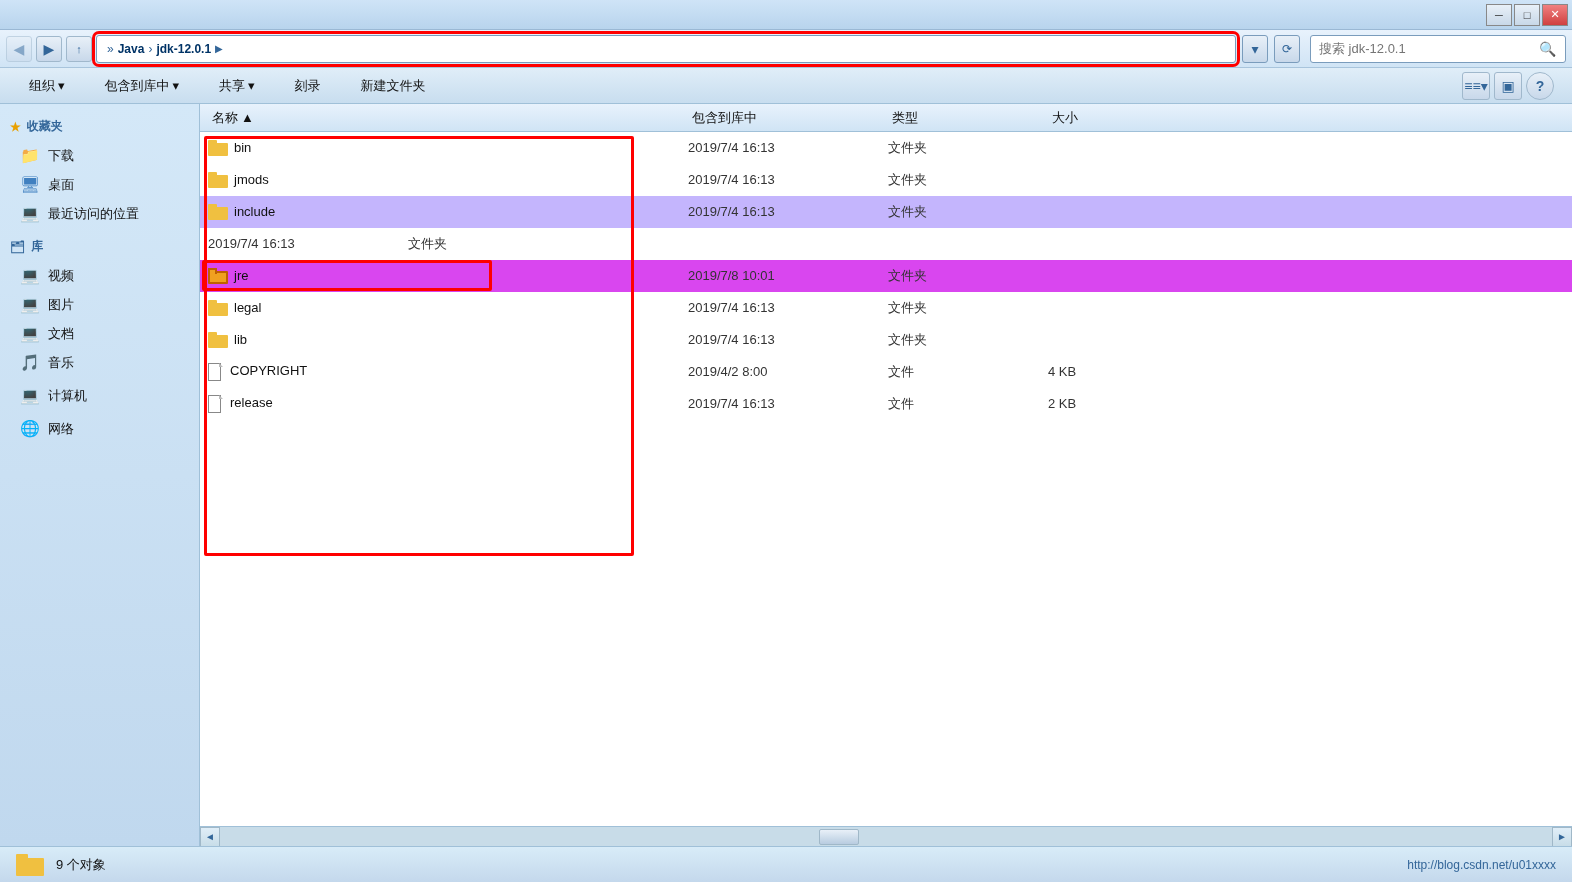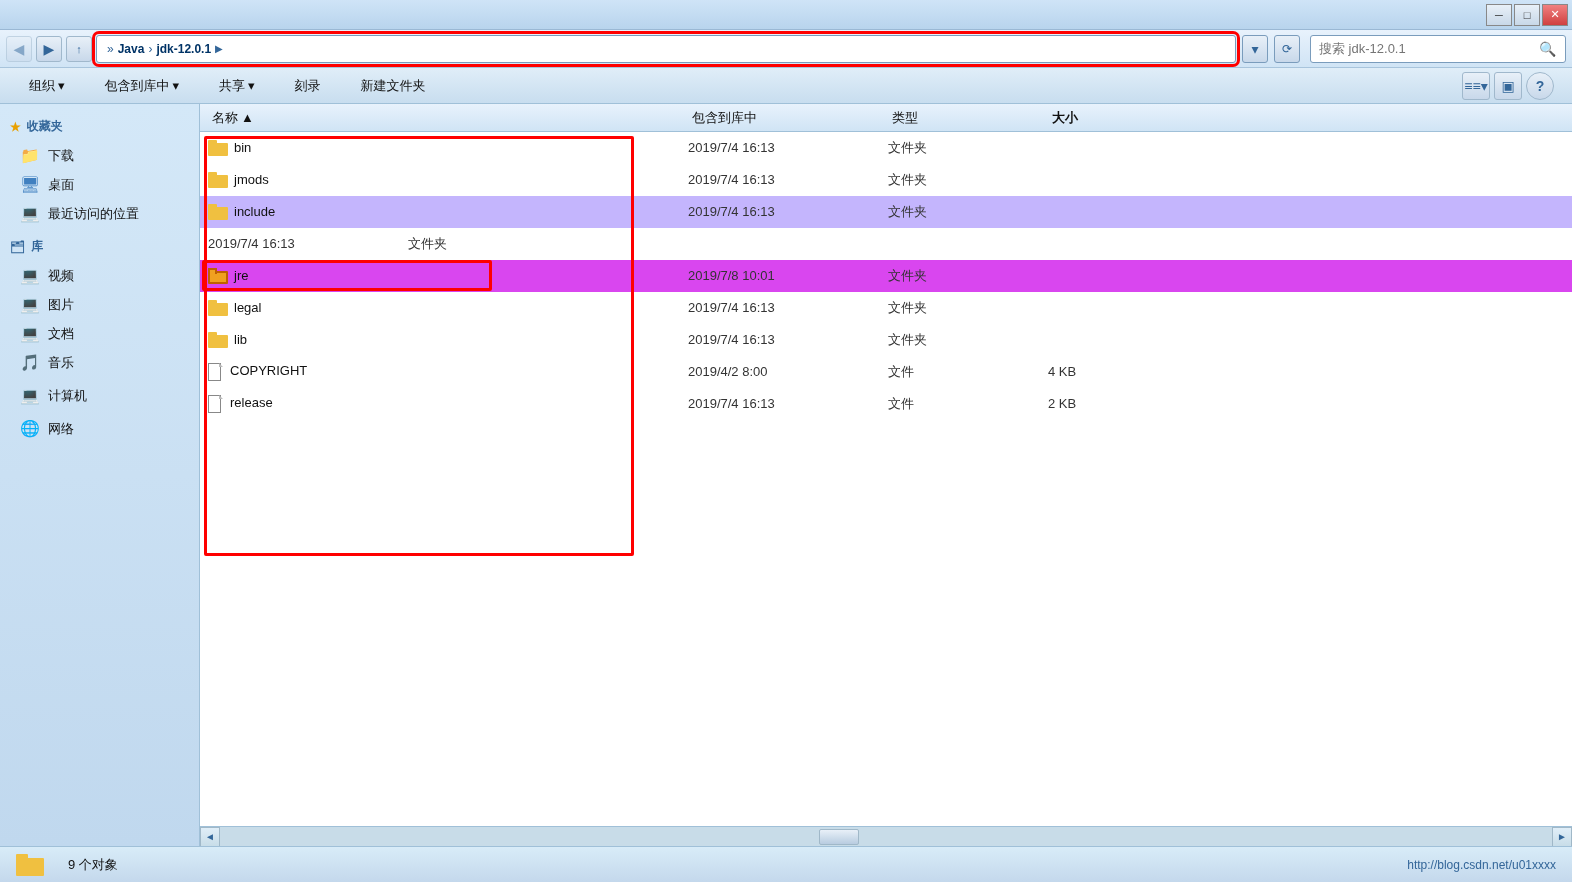--- a/index.html
+++ b/index.html
@@ -255,21 +255,21 @@
       font-weight: normal;
       cursor: pointer;
       padding: 0 4px;
       display: flex;
       align-items: center;
       gap: 3px;
     }
     .col-name { flex: 0 0 480px; }
     .col-date { flex: 0 0 200px; }
     .col-type { flex: 0 0 160px; }
-    .col-size { flex: 0 0 100px; font-weight: bold; }
+    .col-size { flex: 0 0 100px; }
 
     
     .file-list {
       flex: 1;
       overflow-y: auto;
       position: relative;
     }
 
     
     .file-list-outline {
@@ -315,21 +315,21 @@
       background: linear-gradient(to bottom, #d8ecf8, #c4d8ec);
       border-top: 1px solid #a0c0d8;
       display: flex;
       align-items: center;
       padding: 0 16px;
       justify-content: space-between;
     }
     .status-left {
       display: flex;
       align-items: center;
-      gap: 24px;
+      gap: 12px;
     }
     .status-folder {
       width: 28px;
       height: 22px;
       position: relative;
     }
     .status-folder::before {
       content: '';
       position: absolute;
       bottom: 0;

